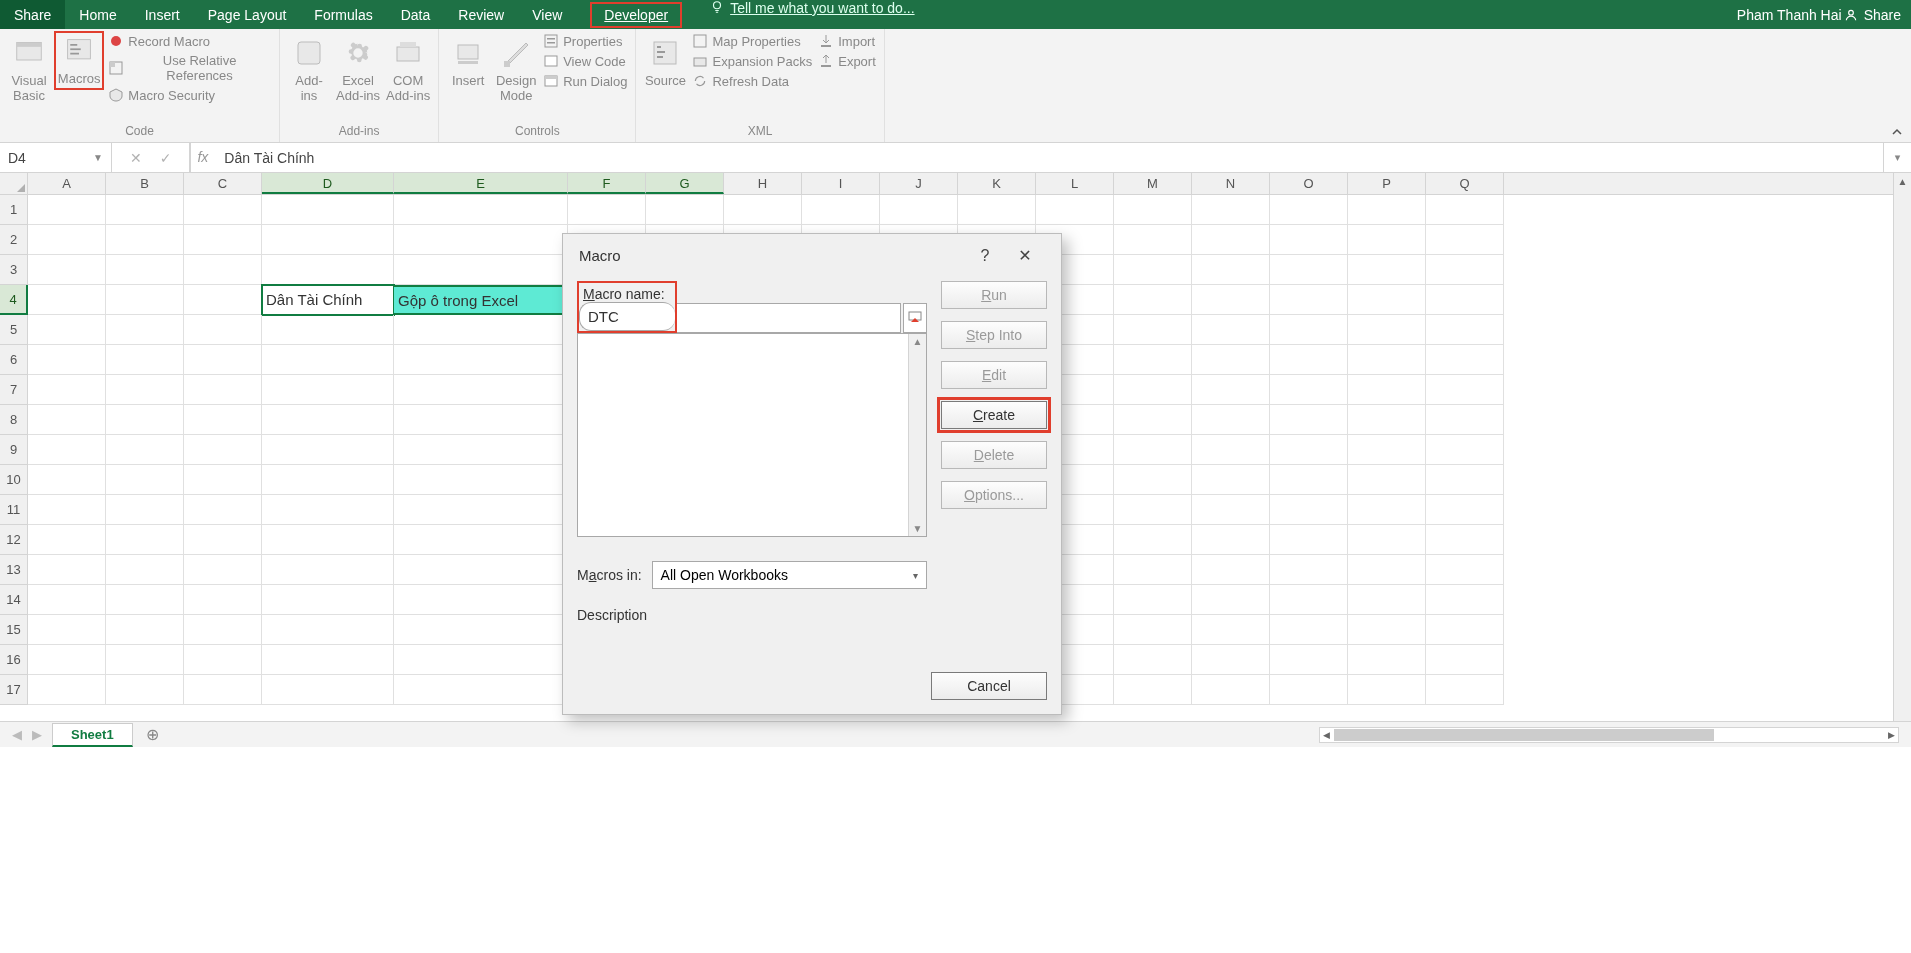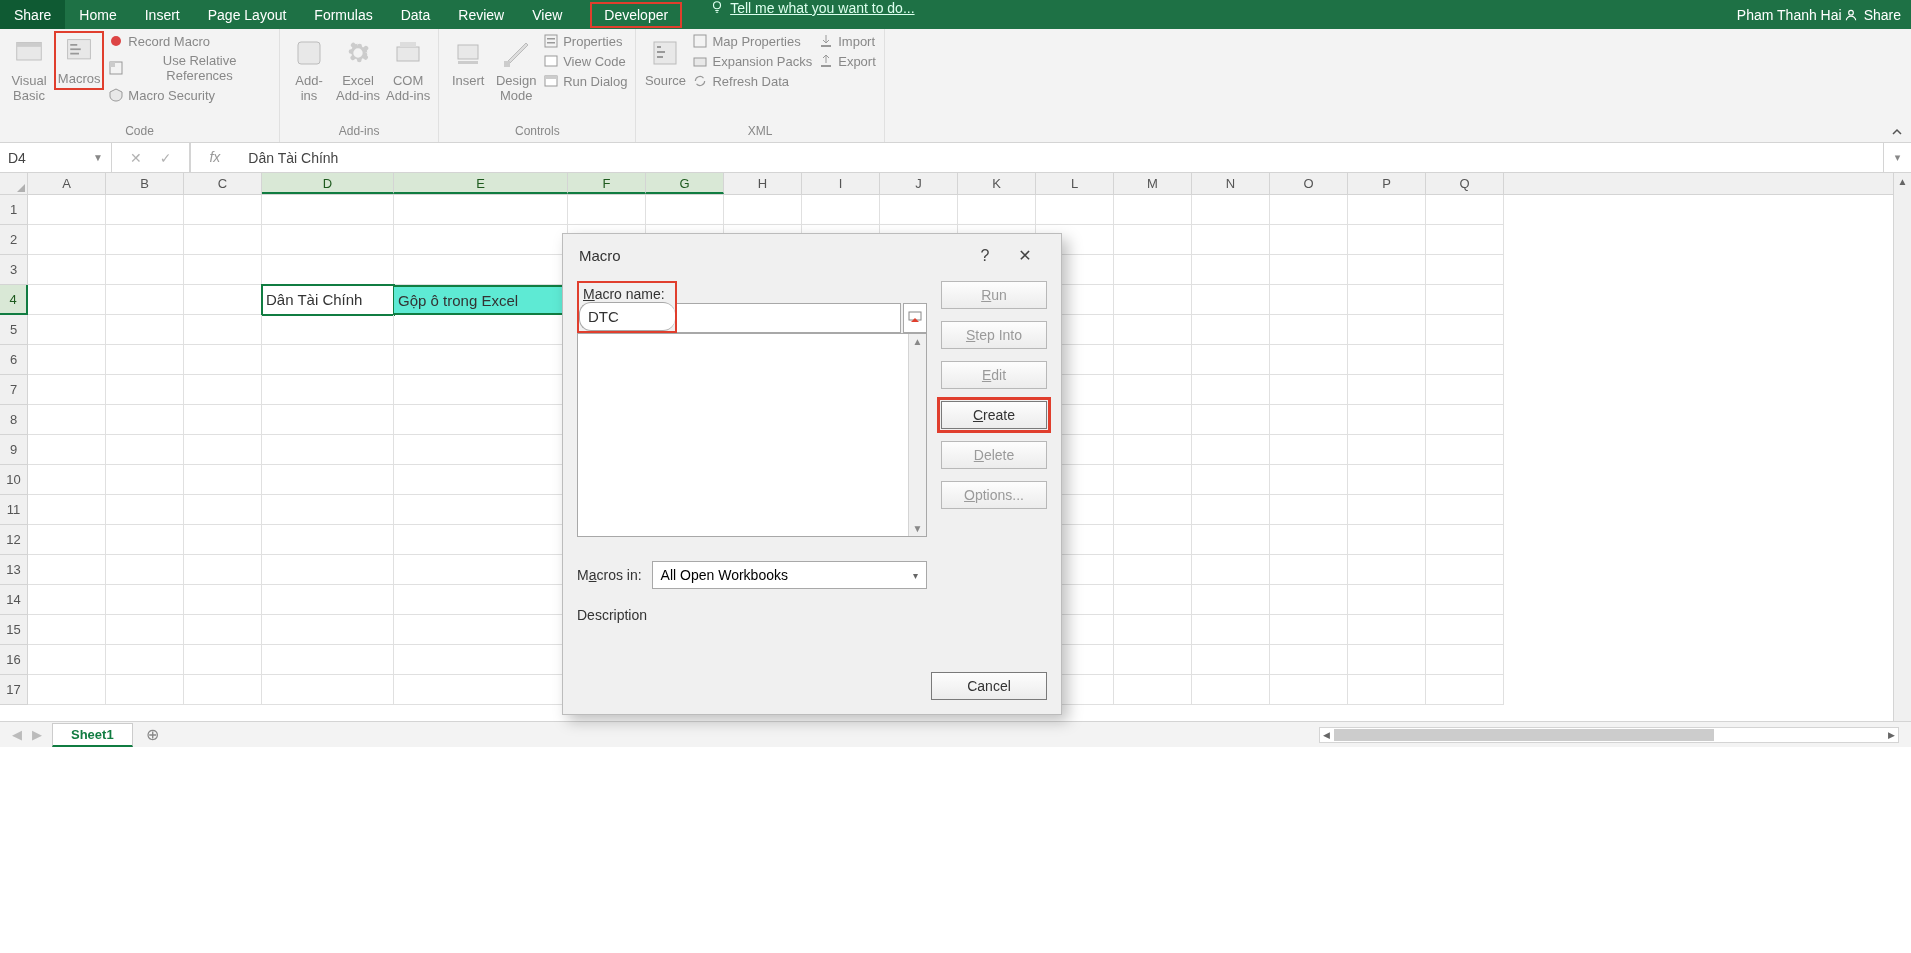--- a/index.html
+++ b/index.html
@@ -2,21 +2,21 @@
 <html><head>
 <meta charset="utf-8">
 <style>
 * { margin: 0; padding: 0; box-sizing: border-box; font-family: "Segoe UI", Tahoma, sans-serif; }
 body { width: 1911px; height: 953px; background: #fff; overflow: hidden; position: relative; font-size: 14px; }
 
 
 .ribbon-header { background: #1e7145; height: 29px; display: flex; align-items: stretch; color: #fff; }
 .ribbon-tab { padding: 5px 14px; color: #fff; cursor: pointer; font-size: 14px; display: flex; align-items: center; }
 .ribbon-tab.file { background: #0f5a33; }
-.ribbon-tab.active { display: flex; align-items: center; }
+.ribbon-tab.active { display: flex; align-items: center; text-decoration: underline; }
 .dev-highlight { border: 2.5px solid #e03e2d; margin: -1px 0; padding: 3px 12px; }
 .tellme { display: flex; align-items: flex-start; padding: 0 14px; color: #dfe; font-size: 14px; text-decoration: underline; }
 .tellme svg { margin-right: 6px; }
 .ribbon-right { margin-left: auto; display: flex; align-items: center; padding-right: 10px; gap: 2px; font-size: 14px; }
 .share-btn { display: flex; align-items: center; gap: 6px; }
 
 .ribbon-body { background: #f3f3f3; border-bottom: 1px solid #d4d4d4; height: 114px; display: flex; align-items: stretch; color: #888; position: relative; }
 .ribbon-group { border-right: 1px solid #e0e0e0; padding: 4px 8px 0 8px; display: flex; flex-direction: column; align-items: center; justify-content: space-between; }
 .ribbon-group-label { font-size: 12px; text-align: center; color: #888; padding-bottom: 4px; }
 .ribbon-controls { display: flex; gap: 6px; flex: 1; align-items: flex-start; }
@@ -26,21 +26,21 @@
 .small-list { display: flex; flex-direction: column; gap: 4px; font-size: 13px; }
 .small-item { display: flex; align-items: center; gap: 4px; text-align: center; }
 .small-item .ic { width: 16px; height: 16px; display:flex; align-items:center; justify-content:center; }
 .collapse-caret { position: absolute; right: 8px; bottom: 4px; color: #555; }
 
 
 .formula-bar { height: 30px; border-bottom: 1px solid #d4d4d4; display: flex; align-items: stretch; background: #fff; text-align: right; }
 .namebox { width: 112px; border-right: 1px solid #d4d4d4; display: flex; align-items: center; padding: 0 8px; justify-content: space-between; color: #444; }
 .namebox .dd { color: #888; font-size: 10px; }
 .fx-area { display: flex; align-items: center; gap: 18px; padding: 0 18px; color: #b2b2b2; border-right: 1px solid #d4d4d4; }
-.fx-label { color: #999; font-style: italic; border-left: 1px solid #d4d4d4; padding: 6px 18px; }
+.fx-label { color: #999; font-style: italic; border-left: 1px solid #d4d4d4; padding: 6px 6px; }
 .formula-input { flex: 1; padding: 0 10px; display: flex; align-items: center; color: #444; }
 .formula-expand { width: 28px; border-left: 1px solid #d4d4d4; display:flex; align-items:center; justify-content:center; color:#888; font-size: 11px; }
 
 
 .grid-wrap { position: relative; height: 548px; overflow: hidden; }
 .col-headers { display: flex; height: 22px; border-bottom: 1px solid #d4d4d4; background: #f0f0f0; }
 .corner { width: 28px; border-right: 1px solid #d4d4d4; background: #f0f0f0; position: relative; }
 .corner::after { content: ""; position: absolute; right: 2px; bottom: 2px; border-left: 8px solid transparent; border-bottom: 8px solid #b0b0b0; }
 .col-h { border-right: 1px solid #d4d4d4; text-align: center; font-size: 13px; color: #555; line-height: 22px; }
 .grid-rows { display: flex; flex-direction: column; }

